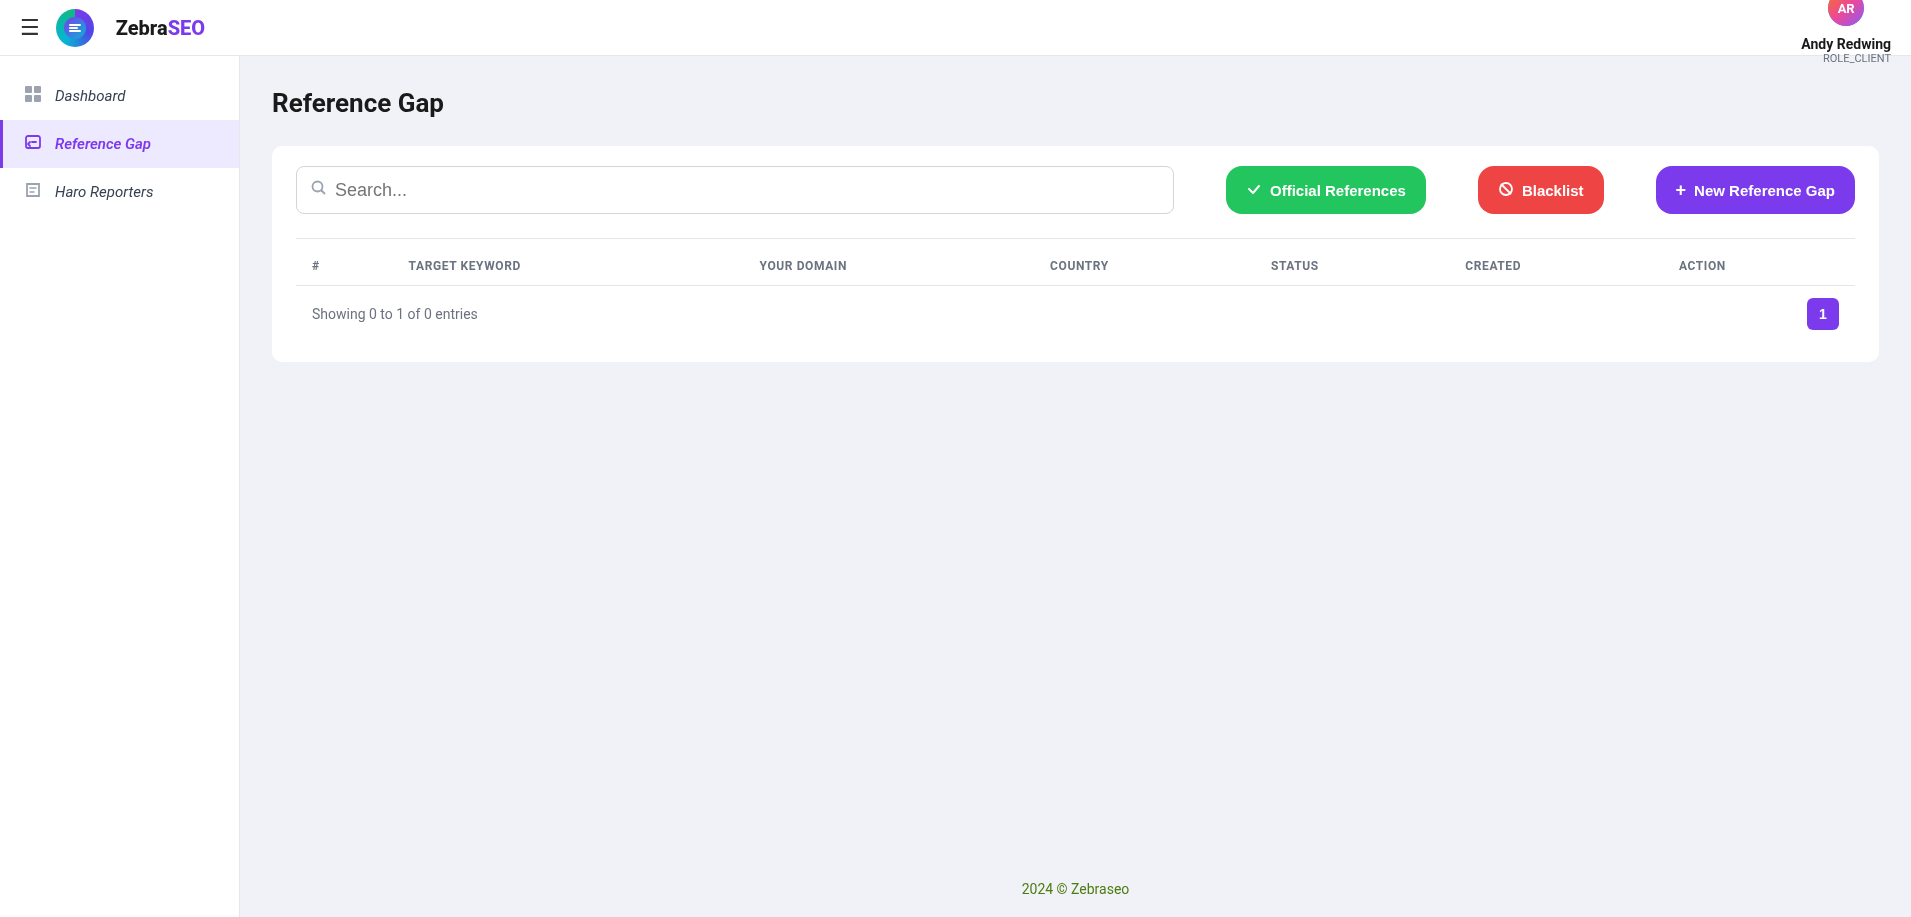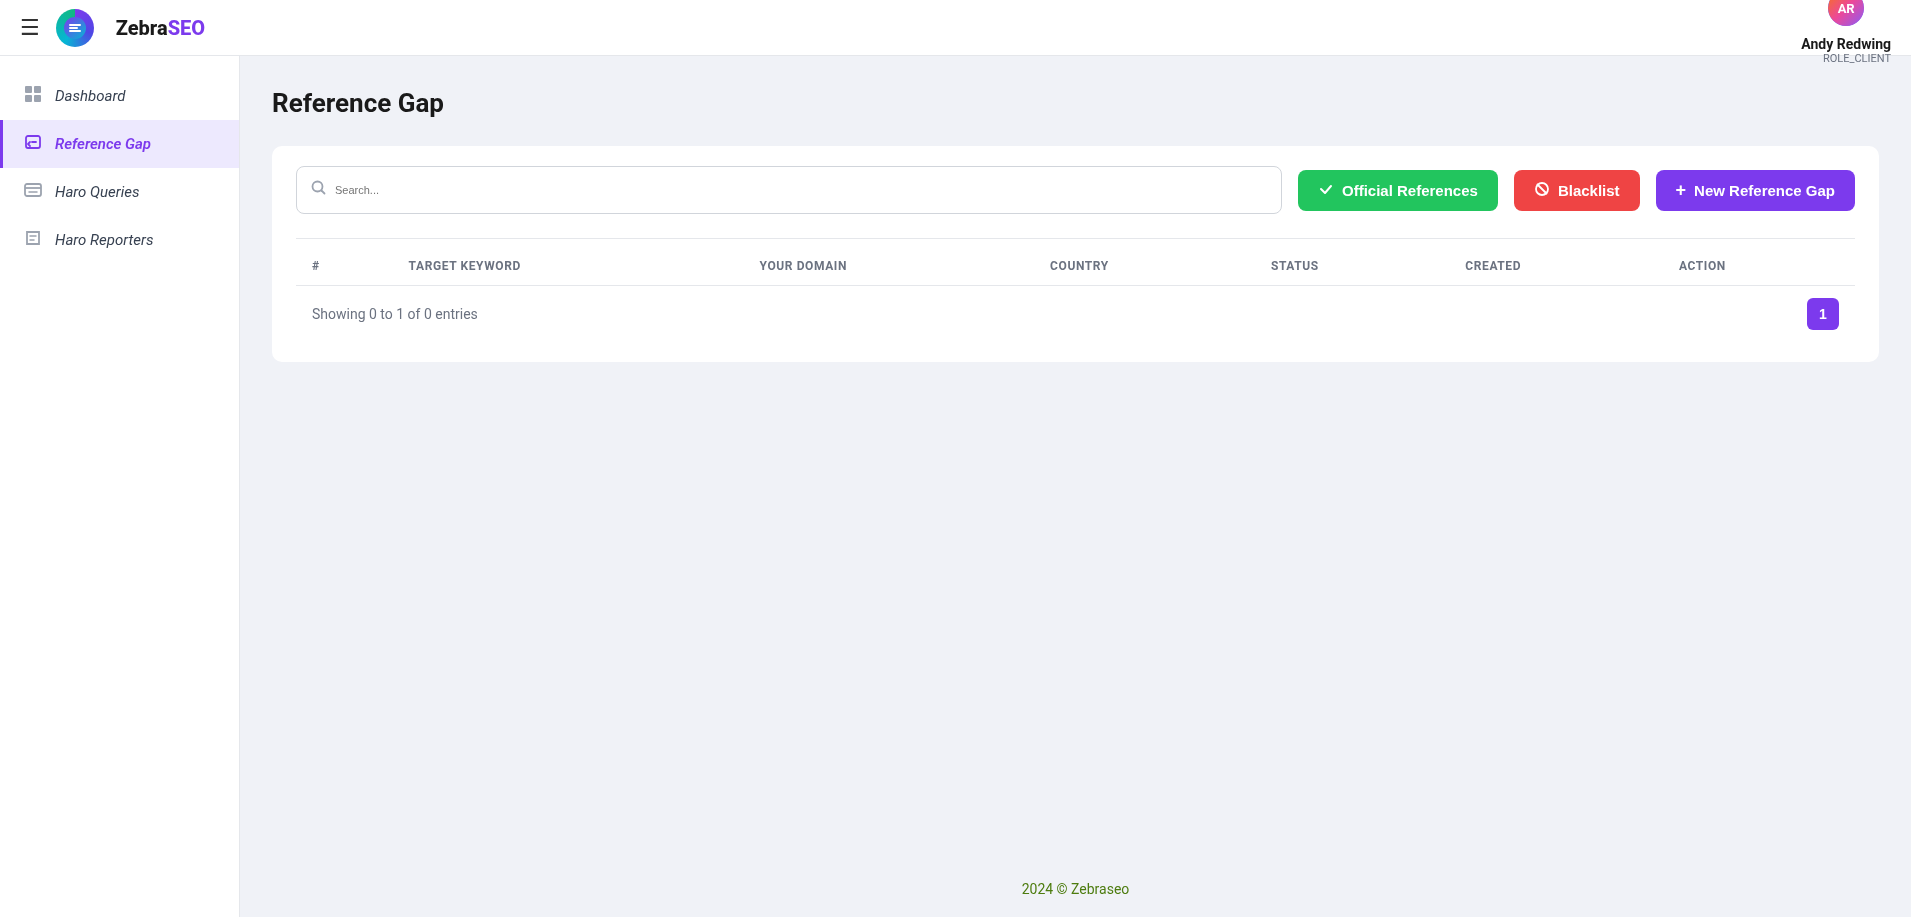--- a/index.html
+++ b/index.html
@@ -115,36 +115,37 @@
       align-items: center;
       border: 1px solid #d1d5db;
       border-radius: 8px;
       padding: 0 14px;
       height: 48px;
       background: #fff;
     }
     .search-icon { color: #9ca3af; font-size: 16px; margin-right: 8px; }
     .search-input {
       border: none; outline: none; flex: 1;
-      font-size: 11px; color: #374151;
+      font-size: 18px; color: #374151;
       background: transparent;
     }
 
     .btn {
-      height: 41px;
+      height: 48px;
       border: none;
-      border-radius: 8px;
+      border-radius: 16px;
       cursor: pointer;
       font-size: 15px;
       font-weight: 600;
       display: flex;
       align-items: center;
       gap: 8px;
       padding: 0 20px;
       white-space: nowrap;
+      margin-left: 36px;
     }
     .btn-green { background: #22c55e; color: #fff; }
     .btn-red { background: #ef4444; color: #fff; }
     .btn-purple { background: #7c3aed; color: #fff; }
 
     
     .table-container {
       border-top: 1px solid #e5e7eb;
       padding-top: 8px;
     }
@@ -242,30 +243,20 @@
     </div>
     <div class="sidebar-item active">
       <span class="sidebar-icon">
         <svg width="20" height="20" viewBox="0 0 20 20" fill="none">
           <path d="M15 4H5a2 2 0 00-2 2v8a2 2 0 002 2h10a2 2 0 002-2V6a2 2 0 00-2-2z" stroke="#7c3aed" stroke-width="1.8"></path>
           <path d="M7 10l-2 2 2 2" stroke="#7c3aed" stroke-width="1.8" stroke-linecap="round" stroke-linejoin="round"></path>
           <path d="M9 10h4" stroke="#7c3aed" stroke-width="1.8" stroke-linecap="round"></path>
         </svg>
       </span>
       <span>Reference Gap</span>
-    </div>
-    <div class="sidebar-item">
-      <span class="sidebar-icon">
-        <svg width="20" height="20" viewBox="0 0 20 20" fill="none">
-          <rect x="2" y="4" width="16" height="12" rx="2" stroke="#9ca3af" stroke-width="1.8"></rect>
-          <path d="M2 8h16" stroke="#9ca3af" stroke-width="1.8"></path>
-          <path d="M6 12h8" stroke="#9ca3af" stroke-width="1.5" stroke-linecap="round"></path>
-        </svg>
-      </span>
-      <span>Haro Queries</span>
     </div>
     <div class="sidebar-item">
       <span class="sidebar-icon">
         <svg width="20" height="20" viewBox="0 0 20 20" fill="none">
           <path d="M4 4h12v12H4z" stroke="#9ca3af" stroke-width="1.8" rx="1"></path>
           <path d="M7 8h6M7 12h4" stroke="#9ca3af" stroke-width="1.5" stroke-linecap="round"></path>
         </svg>
       </span>
       <span>Haro Reporters</span>
     </div>

